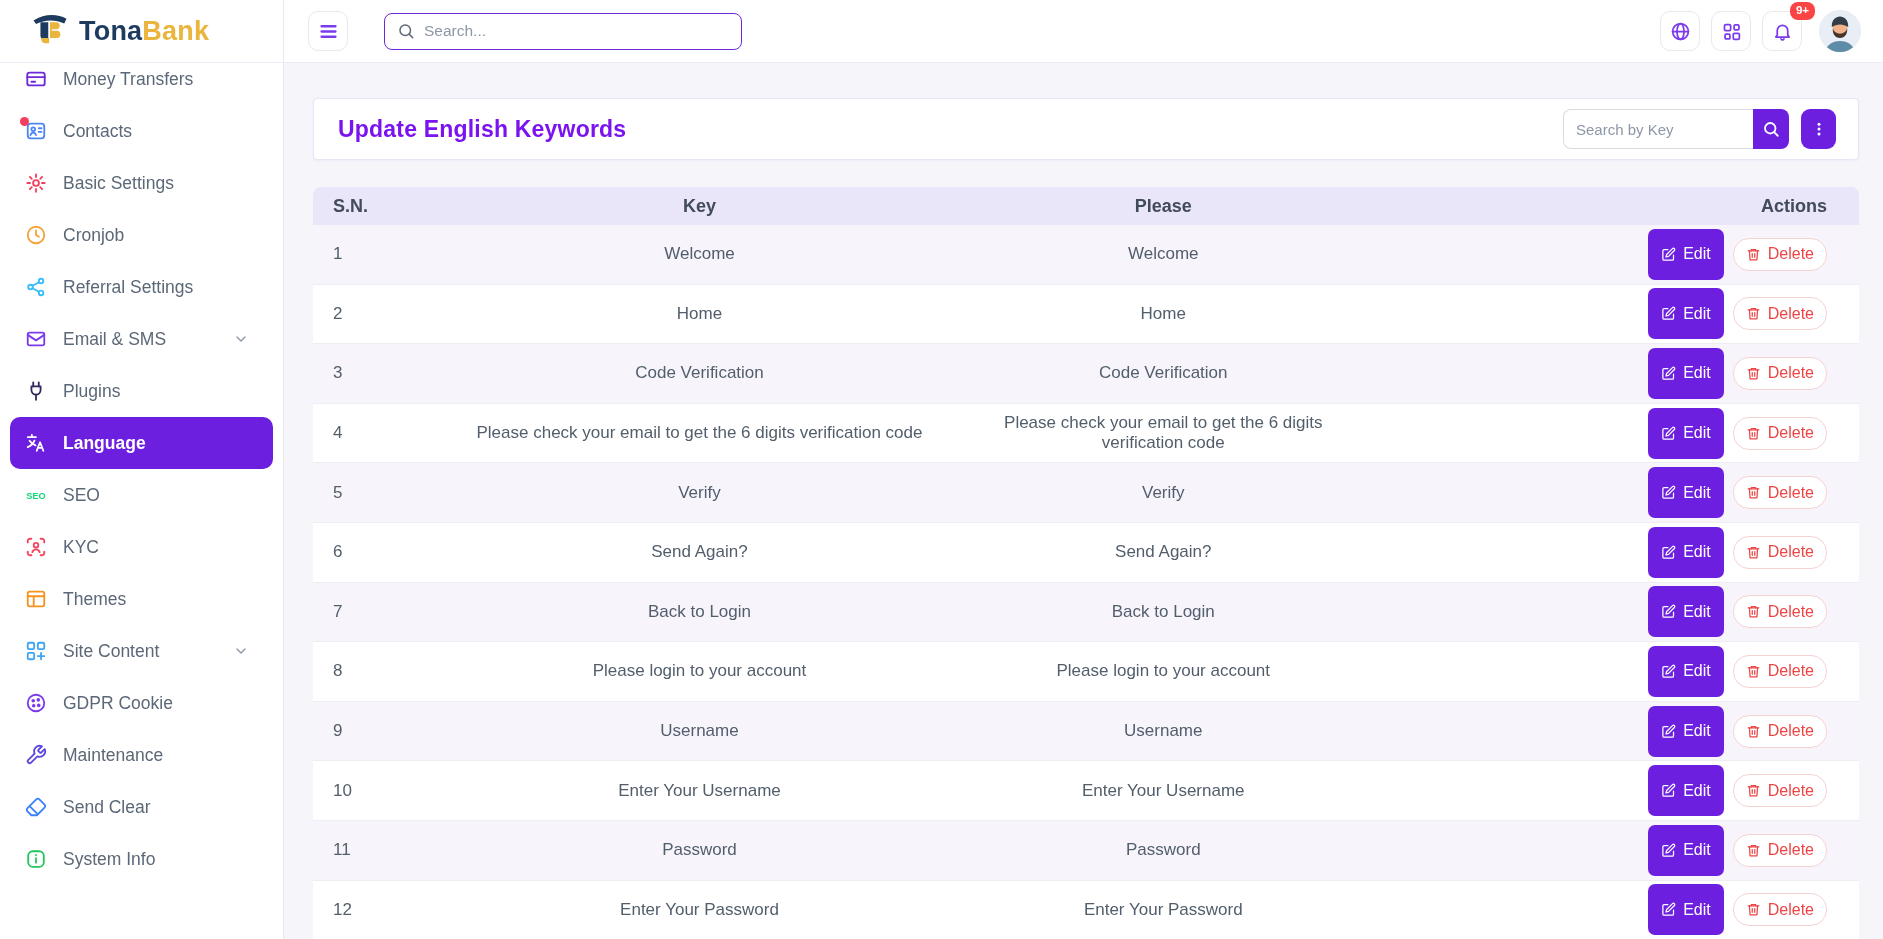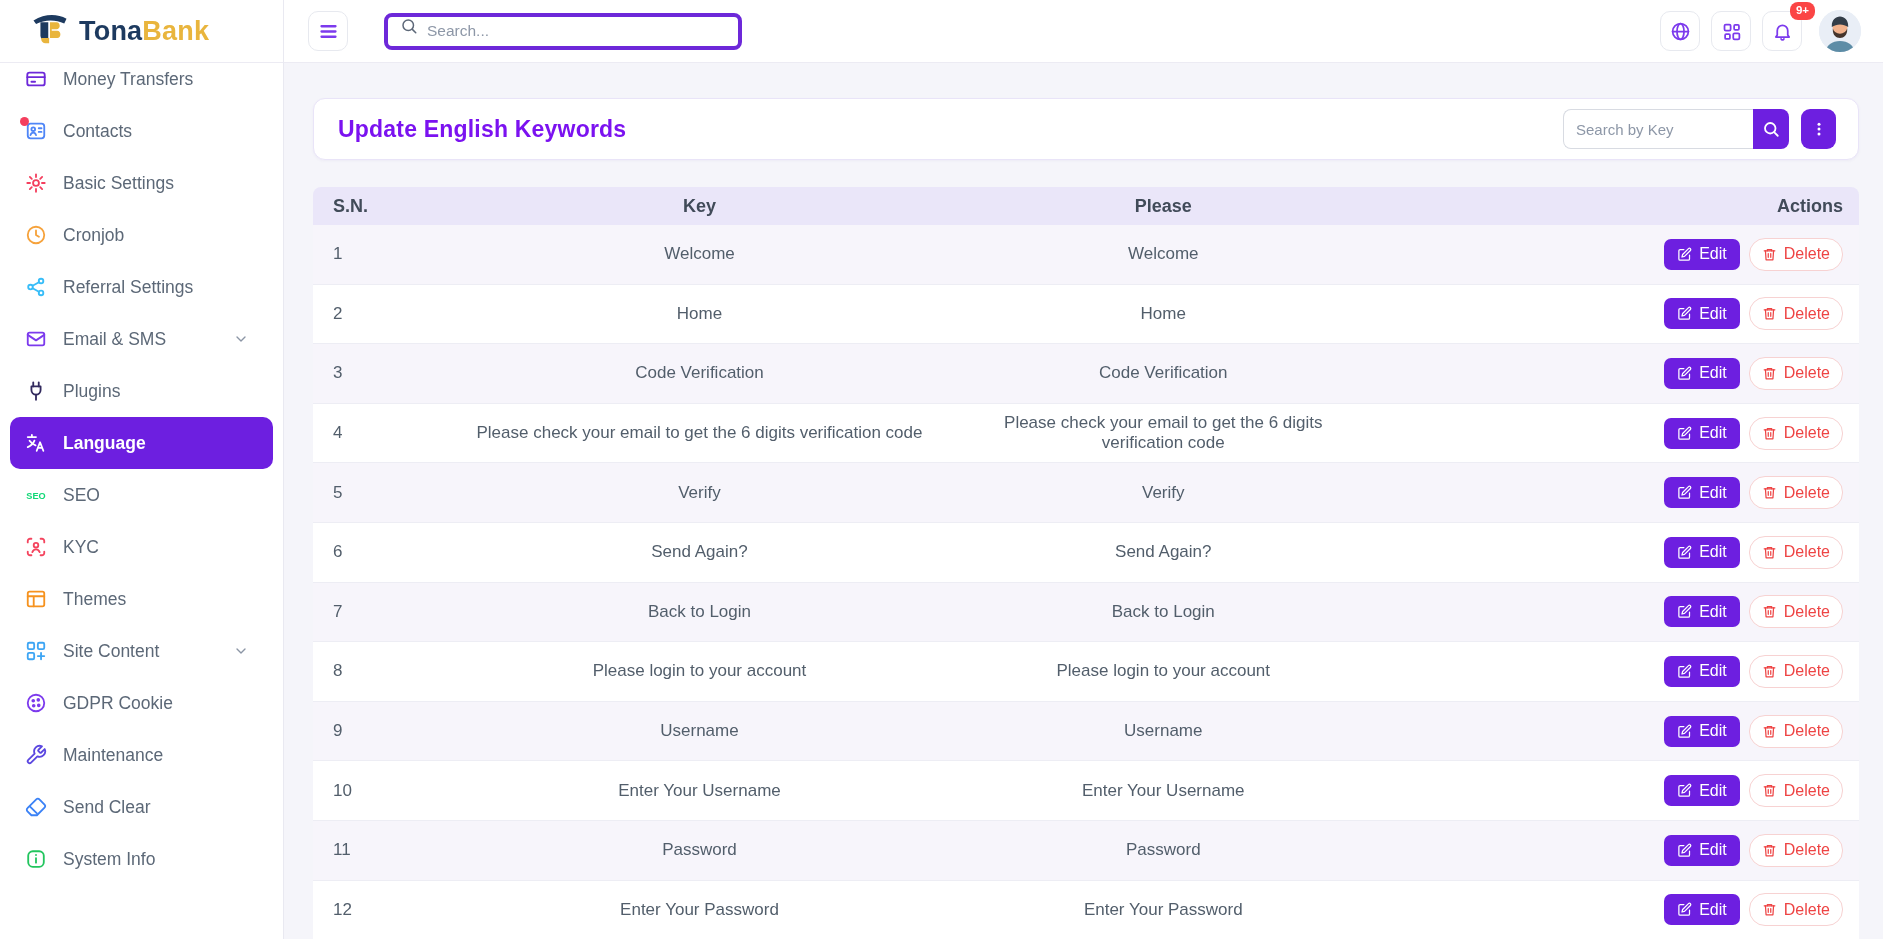--- a/index.html
+++ b/index.html
@@ -32,39 +32,39 @@
   .chev svg { width:16px; height:16px; }
 
   
   .main { flex:1; display:flex; flex-direction:column; height:939px; min-width:0; }
   .topbar { height:63px; min-height:63px; background:#fff; border-bottom:1px solid #ecebf3;
             display:flex; align-items:center; padding:0 22px 0 24px; }
   .icon-btn { width:40px; height:40px; border:1px solid #e7e9ef; border-radius:10px;
               background:#fff; display:flex; align-items:center; justify-content:center;
               color:var(--icon-purple,#7c3aed); cursor:pointer; }
   .icon-btn svg { width:21px; height:21px; }
-  .topbar-search { margin-left:36px; width:358px; height:37px; border:4px solid #6d28d9;
-                   border-radius:8px; display:flex; padding:0 12px;
+  .topbar-search { margin-left:36px; width:358px; height:37px; border:1px solid #6d28d9;
+                   border-radius:8px; display:flex; align-items:center; padding:0 12px;
                    gap:9px; color:#7e8899; background:#fff; }
   .topbar-search svg { width:18px; height:18px; flex:none; color:#5d6878; }
   input { border:none; outline:none; background:transparent; font-size:15.5px;
           font-family:inherit; color:#4a5462; width:100%; }
   ::placeholder { color:#8d97a7; }
   .top-right { margin-left:auto; display:flex; align-items:center; gap:11px; }
   .bell-wrap { position:relative; }
   .badge { position:absolute; top:-9px; right:-13px; background:var(--badge-red,#fb4545);
            color:#fff; font-size:11.5px; font-weight:bold; padding:3px 6px;
            border-radius:8px; line-height:1; }
   .avatar { width:42px; height:42px; border-radius:50%; overflow:hidden; margin-left:6px;
             cursor:pointer; background:#e7edf5; flex:none; }
   .avatar svg { width:100%; height:100%; display:block; }
 
   
   .content { flex:1; background:var(--page-bg,#f5f5fa); padding:35px 24px 0 29px; overflow:hidden; }
-  .title-card { height:62px; background:#fff; border:1px solid #e9e4f8; border-radius:12px;
+  .title-card { height:62px; background:#fff; border:1px solid #e9e4f8; border-radius:4px;
                 display:flex; align-items:center; padding:0 22px 0 24px;
                 box-shadow:0 1px 3px rgba(80,60,160,.05); }
   .page-title { font-size:23px; font-weight:bold; color:var(--title-purple,#7b12f0); letter-spacing:.2px; }
   .key-search { margin-left:auto; display:flex; align-items:center; }
   .key-input { width:190px; height:40px; border:1px solid #d8dbe2; border-right:none;
                border-radius:8px 0 0 8px; background:#fff; padding:0 12px; font-size:15px; }
   .key-btn { width:36px; height:40px; background:var(--accent-purple,#6d1fe0); border:none;
              border-radius:0 8px 8px 0; color:#fff; display:flex; align-items:center;
              justify-content:center; cursor:pointer; }
   .key-btn svg { width:18px; height:18px; }
@@ -72,26 +72,26 @@
                border-radius:9px; color:#fff; margin-left:12px; display:flex;
                align-items:center; justify-content:center; cursor:pointer; }
   .kebab-btn svg { width:18px; height:18px; }
 
   .table-wrap { margin-top:27px; }
   .thead { height:38px; background:var(--header-bg,#eae6f9); border-radius:8px 8px 0 0;
            display:flex; align-items:center; font-size:18px; font-weight:600; color:#414b59; }
   .col-sn  { width:8%;  padding-left:20px; text-align:left; }
   .col-key { width:34%; text-align:center; }
   .col-en  { width:26%; text-align:center; }
-  .col-act { width:32%; text-align:right; padding-right:16px; }
+  .col-act { width:32%; text-align:right; padding-right:32px; }
   .trow { height:59.6px; display:flex; align-items:center; background:#fff;
           border-bottom:1px solid #ededf4; font-size:17px; color:#525e6b; }
   .trow:nth-child(odd) { background:var(--row-tint,#f7f5fb); }
   .actions { display:flex; justify-content:flex-end; align-items:center; gap:9px; }
-  .btn-edit { height:31px; padding:0 13px; background:var(--accent-purple,#6d1fe0); color:#fff;
+  .btn-edit { height:51px; padding:0 13px; background:var(--accent-purple,#6d1fe0); color:#fff;
               border:none; border-radius:7px; font-size:16px; display:inline-flex;
               align-items:center; gap:7px; cursor:pointer; font-family:inherit; }
   .btn-del { height:33px; padding:0 12px; background:#fff; color:var(--delete-red,#ee4444);
              border:1px solid var(--delete-border,#f7d2d2); border-radius:16px; font-size:16px;
              display:inline-flex; align-items:center; gap:7px; cursor:pointer; font-family:inherit; }
   .btn-edit svg, .btn-del svg { width:15px; height:15px; }
 </style>
 </head>
 <body>
 

